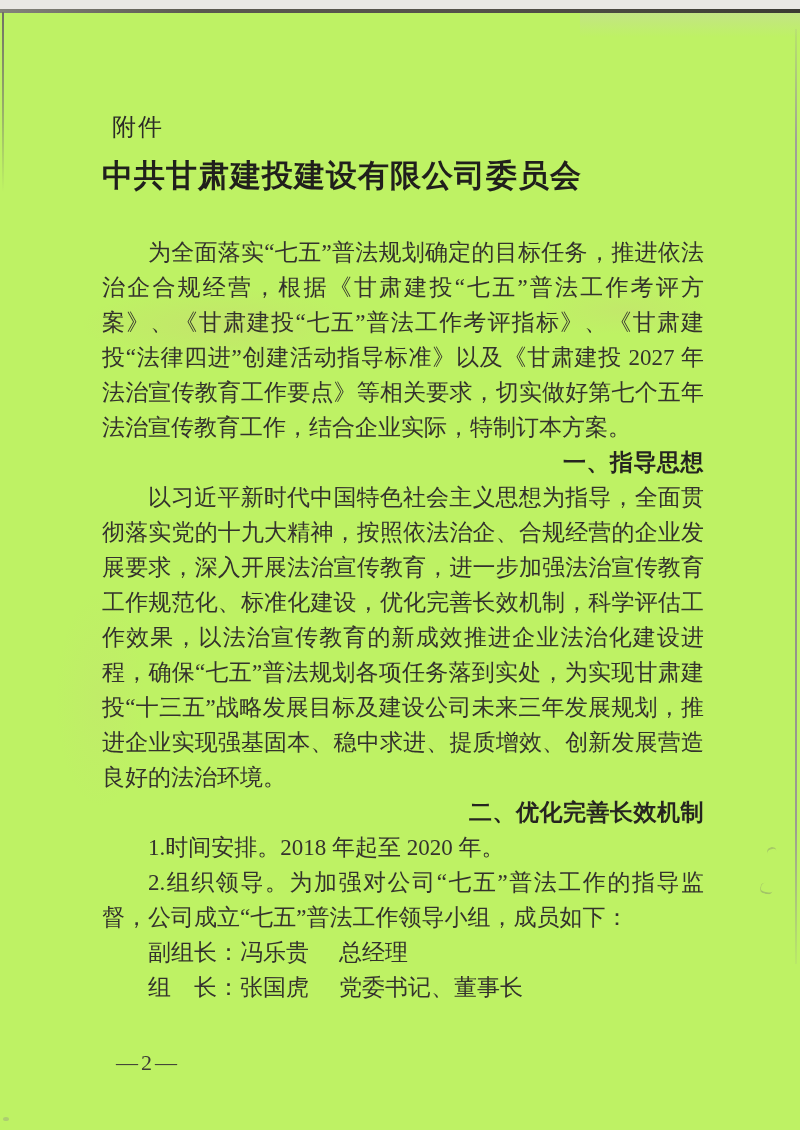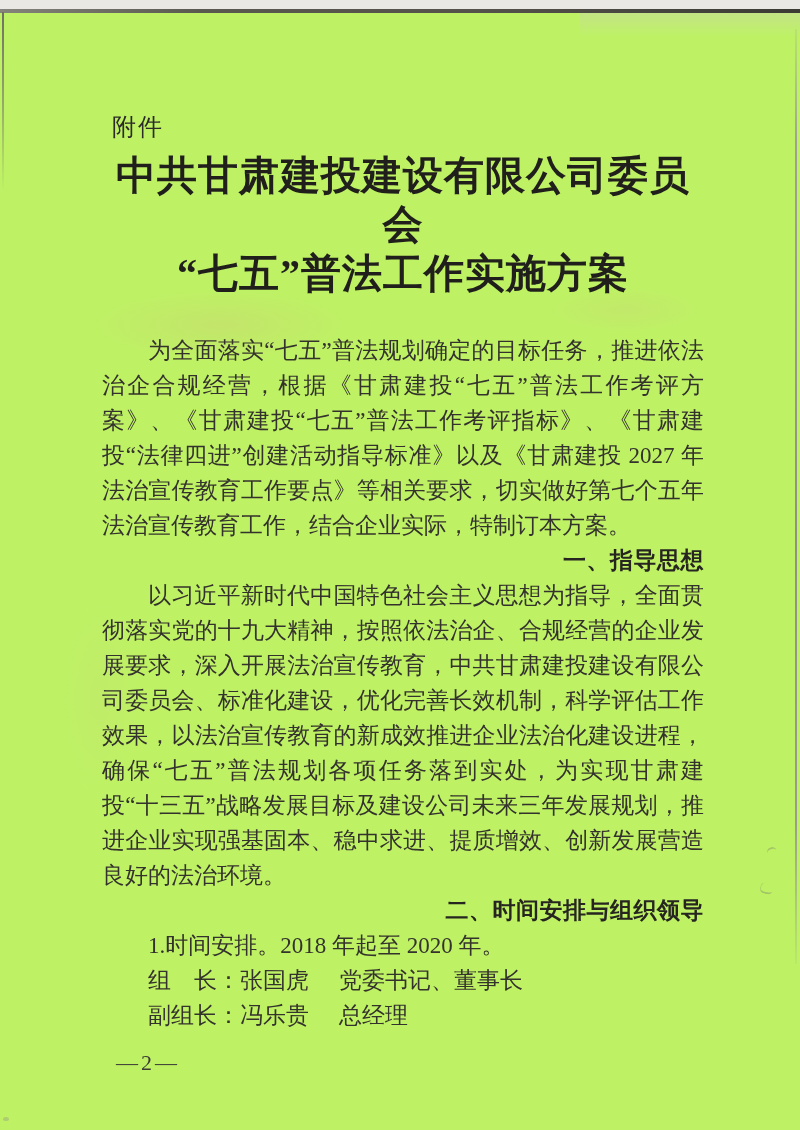--- a/index.html
+++ b/index.html
@@ -89,23 +89,22 @@
     margin: 104px 0 0 10px;
     font-family: "Liberation Sans", "DejaVu Sans", sans-serif;
     font-size: 24px;
     line-height: 28px;
     letter-spacing: 2px;
     color: #2c2b27;
     text-align: left;
   }
   .doc-title {
     margin: 10px 0 0 0;
-    text-align: center;
     font-weight: bold;
-    font-size: 40px;
+    font-size: 31px;
     line-height: 49px;
     letter-spacing: 1px;
     color: #201f1c;
     font-family: "Liberation Serif", "DejaVu Serif", serif;
   }
   .para {
     margin: 0;
     text-indent: 2em;
   }
   .para-first {
@@ -154,39 +153,39 @@
   <div class="scan-speck-1"></div>
   <div class="scan-speck-2"></div>
   <div class="scan-speck-3"></div>
 
   <div class="content">
 
     <div class="attachment-label">附件</div>
 
     <h1 class="doc-title">
       <div>中共甘肃建投建设有限公司委员会</div>
-      <div>“七五”普法工作实施方案</div>
     </h1>
 
     <p class="para para-first">为全面落实“七五”普法规划确定的目标任务，推进依法治企合规经营，根据《甘肃建投“七五”普法工作考评方案》、《甘肃建投“七五”普法工作考评指标》、《甘肃建投“法律四进”创建活动指导标准》以及《甘肃建投 2027 年法治宣传教育工作要点》等相关要求，切实做好第七个五年法治宣传教育工作，结合企业实际，特制订本方案。</p>
 
     <h2 class="section-heading">一、指导思想</h2>
 
-    <p class="para">以习近平新时代中国特色社会主义思想为指导，全面贯彻落实党的十九大精神，按照依法治企、合规经营的企业发展要求，深入开展法治宣传教育，中共甘肃建投建设有限公司委员会、标准化建设，优化完善长效机制，科学评估工作效果，以法治宣传教育的新成效推进企业法治化建设进程，确保“七五”普法规划各项任务落到实处，为实现甘肃建投“十三五”战略发展目标及建设公司未来三年发展规划，推进企业实现强基固本、稳中求进、提质增效、创新发展营造良好的法治环境。</p>
+    <p class="para">以习近平新时代中国特色社会主义思想为指导，全面贯彻落实党的十九大精神，按照依法治企、合规经营的企业发展要求，深入开展法治宣传教育，进一步加强法治宣传教育工作规范化、标准化建设，优化完善长效机制，科学评估工作效果，以法治宣传教育的新成效推进企业法治化建设进程，确保“七五”普法规划各项任务落到实处，为实现甘肃建投“十三五”战略发展目标及建设公司未来三年发展规划，推进企业实现强基固本、稳中求进、提质增效、创新发展营造良好的法治环境。</p>
 
-    <h2 class="section-heading">二、时间安排与组织领导</h2>
+    <h2 class="section-heading">二、优化完善长效机制</h2>
 
     <p class="para">1.时间安排。2018 年起至 2020 年。</p>
 
+    <p class="para">2.组织领导。为加强对公司“七五”普法工作的指导监督，公司成立“七五”普法工作领导小组，成员如下：</p>
+
+    <div class="member-line">
+      <span>副组长：</span><span>冯乐贵</span><span class="member-title">总经理</span>
+    </div>
 
     <div class="member-line">
       <span>组　长：</span><span>张国虎</span><span class="member-title">党委书记、董事长</span>
-    </div>
-
-    <div class="member-line">
-      <span>副组长：</span><span>冯乐贵</span><span class="member-title">总经理</span>
     </div>
 
   </div>
 
   <div class="page-number">—2—</div>
 
 </div>
 
 </body></html>

